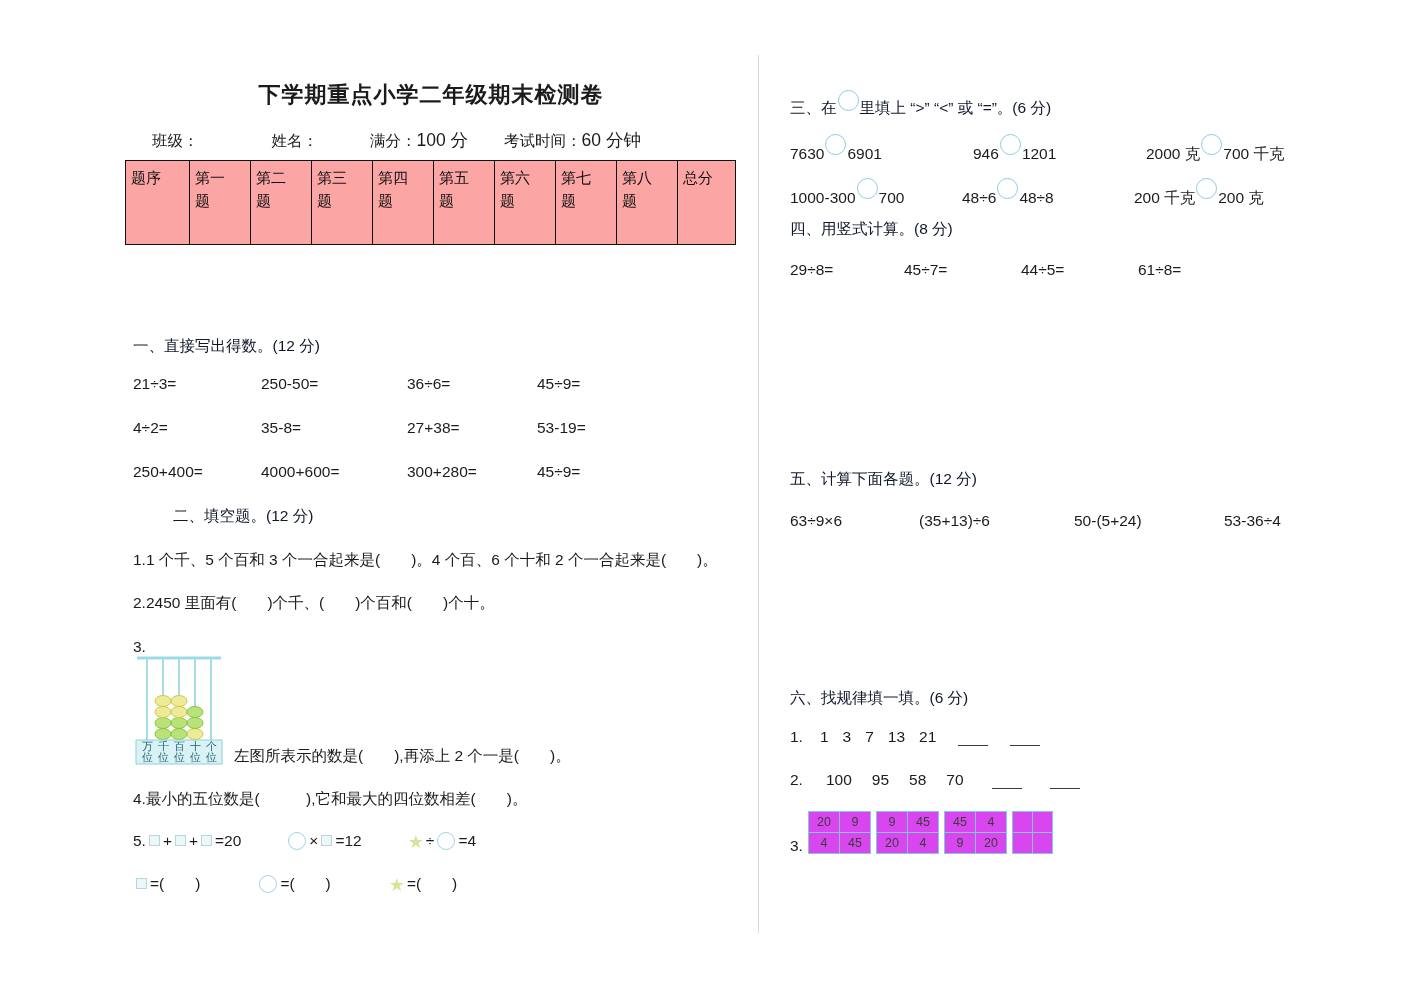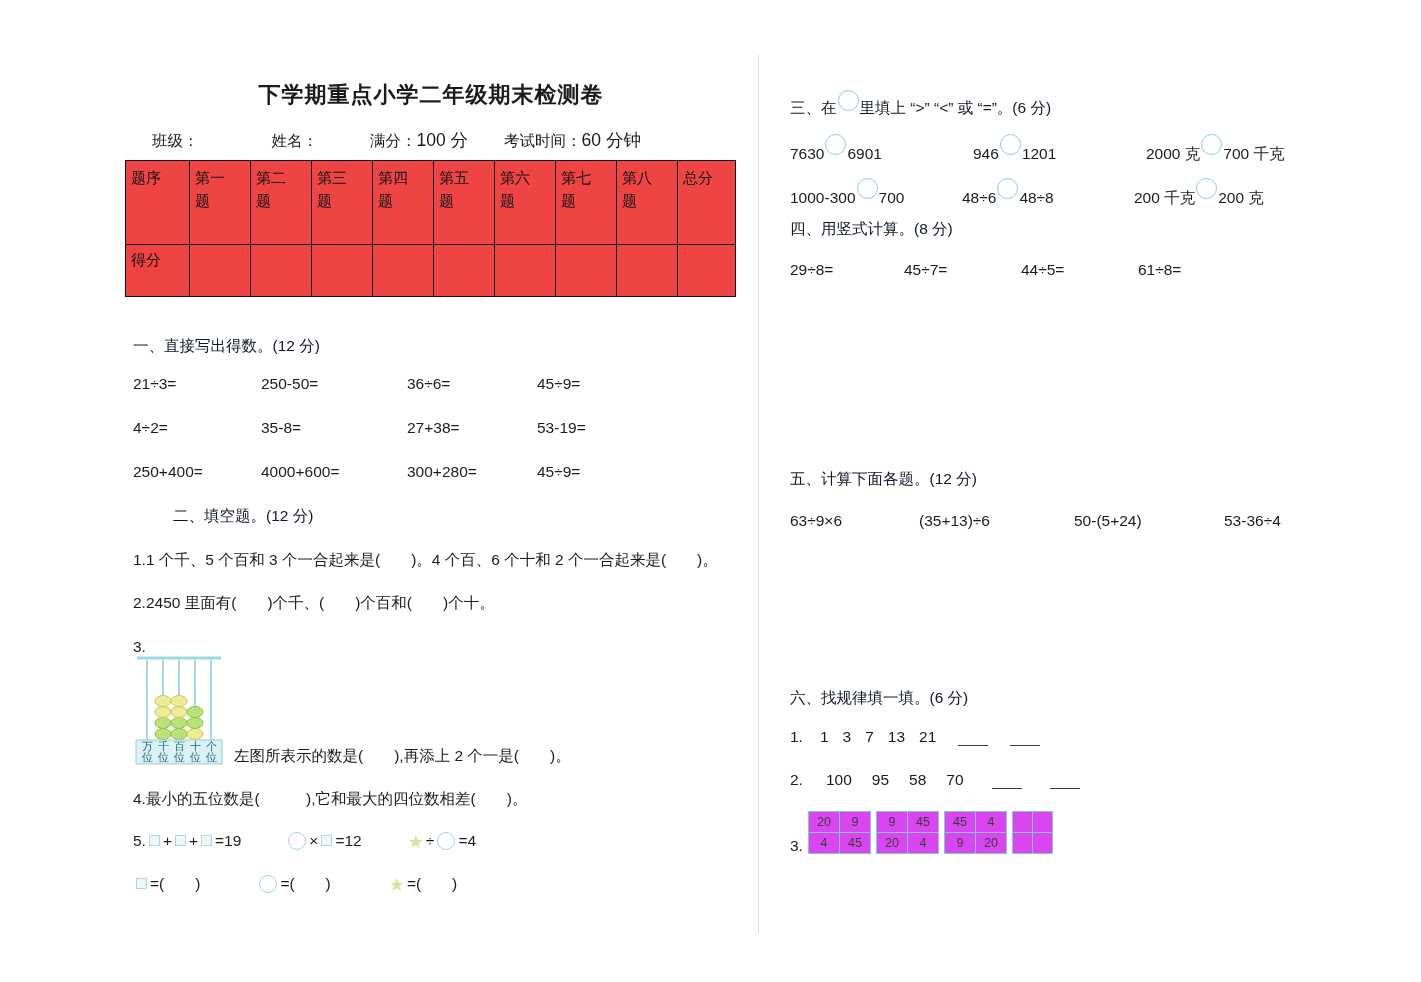--- a/index.html
+++ b/index.html
@@ -6,21 +6,21 @@
   html,body { width:1421px; height:982px; }
   body { background:#ffffff; font-family:"Liberation Sans","DejaVu Sans",sans-serif; color:#1b1b1b; position:relative; overflow:hidden; }
   .abs { position:absolute; }
   .text { font-size:15.5px; line-height:1.35; }
   .title { font-size:22px; font-weight:bold; text-align:center; letter-spacing:1px; }
   .heading { color:#0f172a; font-size:15.5px; }
   .num-big { font-size:17.5px; }
   .divider { position:absolute; left:758px; top:55px; width:1px; height:878px; background:#dcdcdc; }
 
   .score-table { border-collapse:collapse; table-layout:fixed; width:610px; }
-  .score-table th, .score-table td { border:1px solid #111; font-weight:normal; vertical-align:top; text-align:left; padding:6px 5px; font-size:15px; color:#111; background:#ef4444; }
+  .score-table th, .score-table td { border:1px solid #111; font-weight:normal; vertical-align:top; text-align:left; padding:6px 5px; font-size:15px; color:#111; background:#fca5a5; }
   .score-table col.c0 { width:64px; } .score-table col.cm { width:61px; } .score-table col.ct { width:58px; }
   .score-table .head-row th { height:84px; }
   .score-table .score-row td { height:52px; }
   .bold { font-weight:bold; }
   .wrapcell { display:inline-block; width:34px; line-height:1.5; }
 
   .grid4 { display:grid; grid-template-columns:128px 146px 130px 1fr; width:545px; font-size:15.5px; }
   .grid-s4 { display:grid; grid-template-columns:114px 117px 117px 1fr; width:500px; font-size:15.5px; }
   .grid-s5 { display:grid; grid-template-columns:129px 155px 150px 1fr; width:560px; font-size:15.5px; }
 
@@ -76,32 +76,20 @@
         <th class="bold"><span class="wrapcell">题序</span></th>
         <th><span class="wrapcell">第一题</span></th>
         <th><span class="wrapcell">第二题</span></th>
         <th><span class="wrapcell">第三题</span></th>
         <th><span class="wrapcell">第四题</span></th>
         <th><span class="wrapcell">第五题</span></th>
         <th><span class="wrapcell">第六题</span></th>
         <th><span class="wrapcell">第七题</span></th>
         <th><span class="wrapcell">第八题</span></th>
         <th class="bold"><span class="wrapcell">总分</span></th>
-      </tr>
-      <tr class="score-row">
-        <td class="bold">得分</td>
-        <td></td>
-        <td></td>
-        <td></td>
-        <td></td>
-        <td></td>
-        <td></td>
-        <td></td>
-        <td></td>
-        <td></td>
       </tr>
     </tbody>
   </table>
 
   <div class="abs heading" style="left:133px; top:336px;">一、直接写出得数。(12 分)</div>
 
   <div class="abs grid4" style="left:133px; top:375px;">
     <span>21÷3=</span>
     <span>250-50=</span>
     <span>36÷6=</span>
@@ -152,21 +140,21 @@
       <rect x="3" y="88" width="86" height="24" fill="#daf2f6" stroke="#8fd0da"></rect>
       <text x="9" y="98" class="ab-lbl">万千百十个</text>
       <text x="9" y="109" class="ab-lbl">位位位位位</text>
     </svg>
   </div>
 
   <div class="abs text" style="left:234px; top:746px;">左图所表示的数是(　　),再添上 2 个一是(　　)。</div>
   <div class="abs text" style="left:133px; top:789px;">4.最小的五位数是(　　　),它和最大的四位数相差(　　)。</div>
 
   <div class="abs text" style="left:133px; top:830px; white-space:nowrap;">
-    <span>5.</span><span class="sq"></span><span>+</span><span class="sq"></span><span>+</span><span class="sq"></span><span>=19</span><span class="sp"></span><span class="circ"></span><span>×</span><span class="sq"></span><span>=12</span><span class="sp"></span><span class="star">★</span><span>÷</span><span class="circ"></span><span>=4</span>
+    <span>5.</span><span class="sq"></span><span>+</span><span class="sq"></span><span>+</span><span class="sq"></span><span>=20</span><span class="sp"></span><span class="circ"></span><span>×</span><span class="sq"></span><span>=12</span><span class="sp"></span><span class="star">★</span><span>÷</span><span class="circ"></span><span>=4</span>
   </div>
 
   <div class="abs text" style="left:133px; top:873px; white-space:nowrap;">
     <span class="sq"></span><span>=(　　)</span><span class="sp2"></span><span class="circ"></span><span>=(　　)</span><span class="sp2"></span><span class="star">★</span><span>=(　　)</span>
   </div>
 
   <div class="abs heading" style="left:790px; top:90px; white-space:nowrap;">
     <span>三、在</span><span class="cmp-circle h-circle"></span><span>里填上 “&gt;” “&lt;” 或 “=”。(6 分)</span>
   </div>
 

